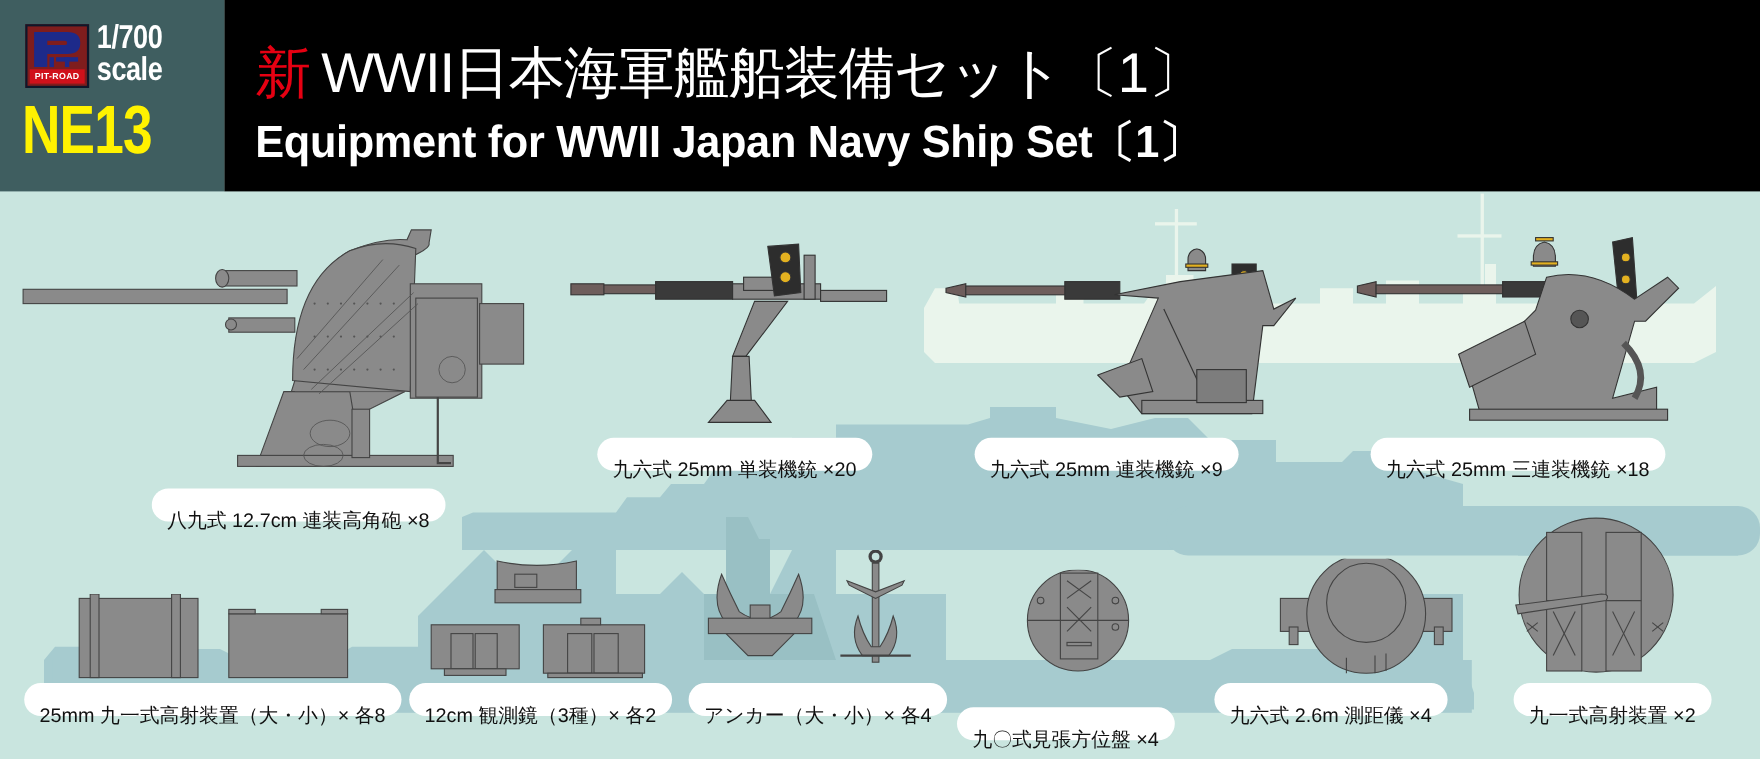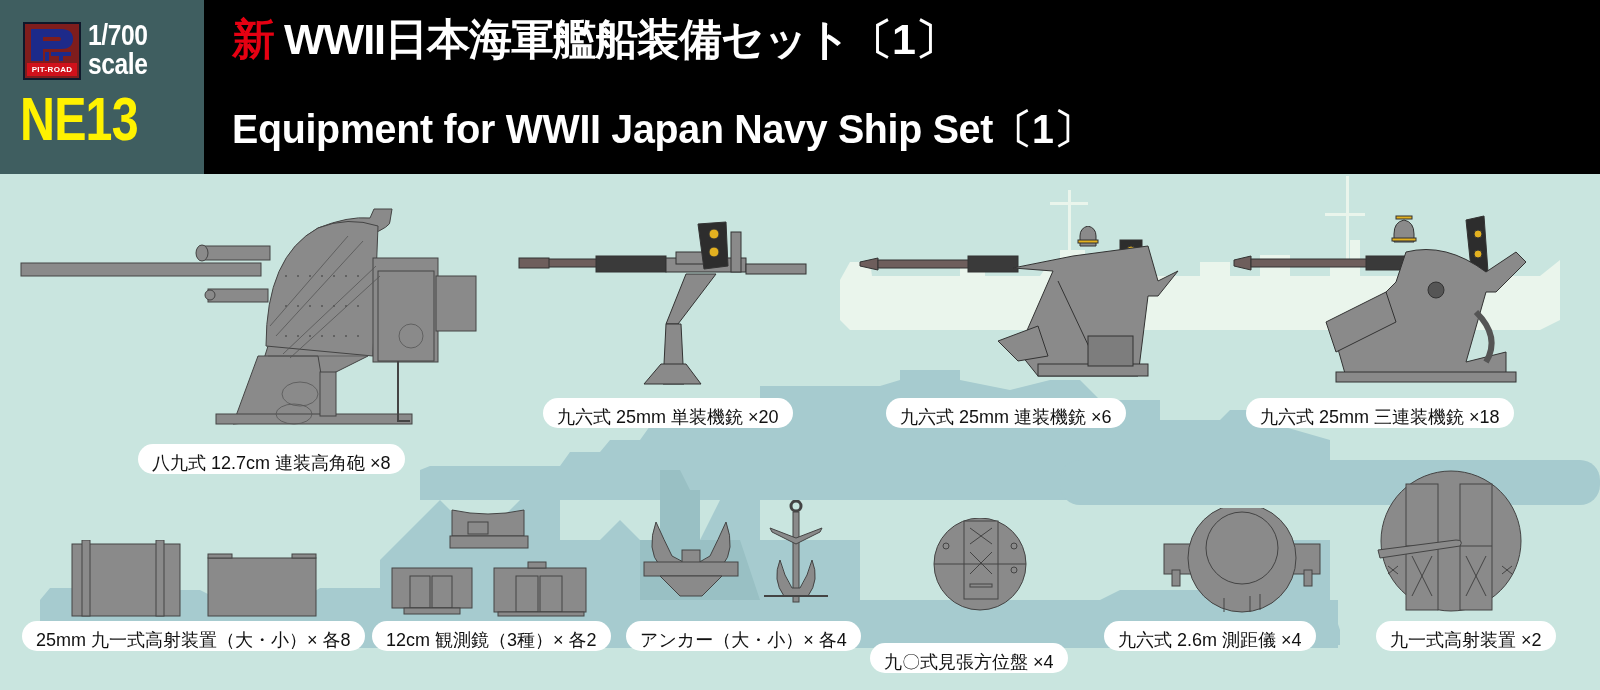--- a/index.html
+++ b/index.html
@@ -8,30 +8,30 @@
 
   
   .brand-block { position: absolute; left: 0; top: 0; width: 204px; height: 174px; background: #3f5e60; }
   .title-block { position: absolute; left: 204px; top: 0; width: 1396px; height: 174px; background: #000; }
   .logo { position: absolute; left: 23px; top: 22px; width: 58px; height: 58px; background: #7f1d1d; border: 2px solid #0f172a; }
   .logo-mark { position: absolute; left: 4px; top: 3px; width: 46px; height: 36px; }
   .logo-band { position: absolute; left: 2px; bottom: 2px; width: 50px; height: 13px; background: #d0111b; color: #fff; font-size: 8px; font-weight: bold; text-align: center; line-height: 13px; letter-spacing: 0.3px; }
   .scale-text { position: absolute; left: 88px; top: 20px; width: 100px; color: #fff; font-weight: bold; font-size: 30px; line-height: 29px; transform: scaleX(0.82); transform-origin: left top; letter-spacing: -0.5px; }
   .code-text { position: absolute; left: 20px; top: 88px; color: #fff200; font-weight: bold; font-size: 62px; line-height: 62px; transform: scaleX(0.78); transform-origin: left top; letter-spacing: -1px; }
 
-  .title-jp { position: absolute; left: 232px; top: 4px; color: #fff; font-weight: bold; font-size: 43px; line-height: 70px; white-space: nowrap; letter-spacing: -1px; }
+  .title-jp { position: absolute; left: 232px; top: 32px; color: #fff; font-weight: normal; font-size: 51px; line-height: 70px; white-space: nowrap; letter-spacing: -1px; }
   .title-jp .new { color: #e60012; margin-right: 10px; }
   .title-en { position: absolute; left: 232px; top: 103px; color: #fff; font-weight: bold; font-size: 41px; line-height: 52px; white-space: nowrap; letter-spacing: -0.3px; transform: scaleX(0.96); transform-origin: left top; }
 
   
   .bg-svg { position: absolute; left: 0; top: 174px; width: 1600px; height: 516px; }
 
   
   .item-svg { position: absolute; }
-  .label { position: absolute; background: #fff; color: #111; border-radius: 15px; height: 30px; line-height: 30px; padding: 4px 14px; font-size: 18px; white-space: nowrap; }
+  .label { position: absolute; background: #fff; color: #111; border-radius: 15px; height: 30px; line-height: 30px; padding: 14px 14px; font-size: 18px; white-space: nowrap; }
 </style>
 </head>
 <body>
 
 <div class="brand-block">
   <div class="logo">
     <svg class="logo-mark" viewBox="0 0 46 36">
       <path d="M2 2 H32 Q44 2 44 12 Q44 22 32 22 H14 V34 H2 Z M14 10 V14 H30 Q32 14 32 12 Q32 10 30 10 Z" fill="#1d2a8a"></path>
       <rect x="16" y="25" width="4" height="9" fill="#1d2a8a"></rect>
       <rect x="22" y="25" width="20" height="4" fill="#1d2a8a"></rect>
@@ -159,21 +159,21 @@
     <rect x="220" y="14" width="20" height="3" fill="#e3b120"></rect>
     <rect x="262" y="14" width="22" height="30" fill="#2d2d2d"></rect>
     <circle cx="273" cy="24" r="4" fill="#e3b120"></circle>
     <path d="M155 42 L215 30 L290 20 L300 55 L320 45 L300 70 L290 70 L280 150 L180 150 L160 125 L195 45 Z" fill="#8a8a8a"></path>
     <rect x="180" y="138" width="110" height="12" fill="#8a8a8a"></rect>
     <path d="M140 115 L180 100 L190 130 L160 135 Z" fill="#8a8a8a"></path>
     <line x1="200" y1="55" x2="240" y2="140" stroke="#333"></line>
     <rect x="230" y="110" width="45" height="30" fill="#7d7d7d"></rect>
   </g>
 </svg>
-<div class="label" style="left:886px;top:398px">九六式 25mm 連装機銃 ×6</div>
+<div class="label" style="left:886px;top:398px">九六式 25mm 連装機銃 ×9</div>
 
 <svg class="item-svg" style="left:1226px;top:212px;width:340px;height:178px" viewBox="0 0 340 178">
   <g stroke="#333" stroke-width="1">
     <path d="M8 48 L25 44 L25 58 L8 54 Z" fill="#6e5e5c"></path>
     <rect x="25" y="47" width="150" height="8" fill="#6e5e5c"></rect>
     <rect x="140" y="44" width="60" height="14" fill="#3a3a3a"></rect>
     <path d="M178 8 Q168 10 168 22 L168 30 L188 30 L188 22 Q188 10 178 8 Z" fill="#8a8a8a"></path>
     <rect x="166" y="26" width="24" height="3" fill="#e3b120"></rect>
     <rect x="170" y="4" width="16" height="3" fill="#e3b120"></rect>
     <path d="M240 8 L258 4 L262 60 L246 66 Z" fill="#2d2d2d"></path>

